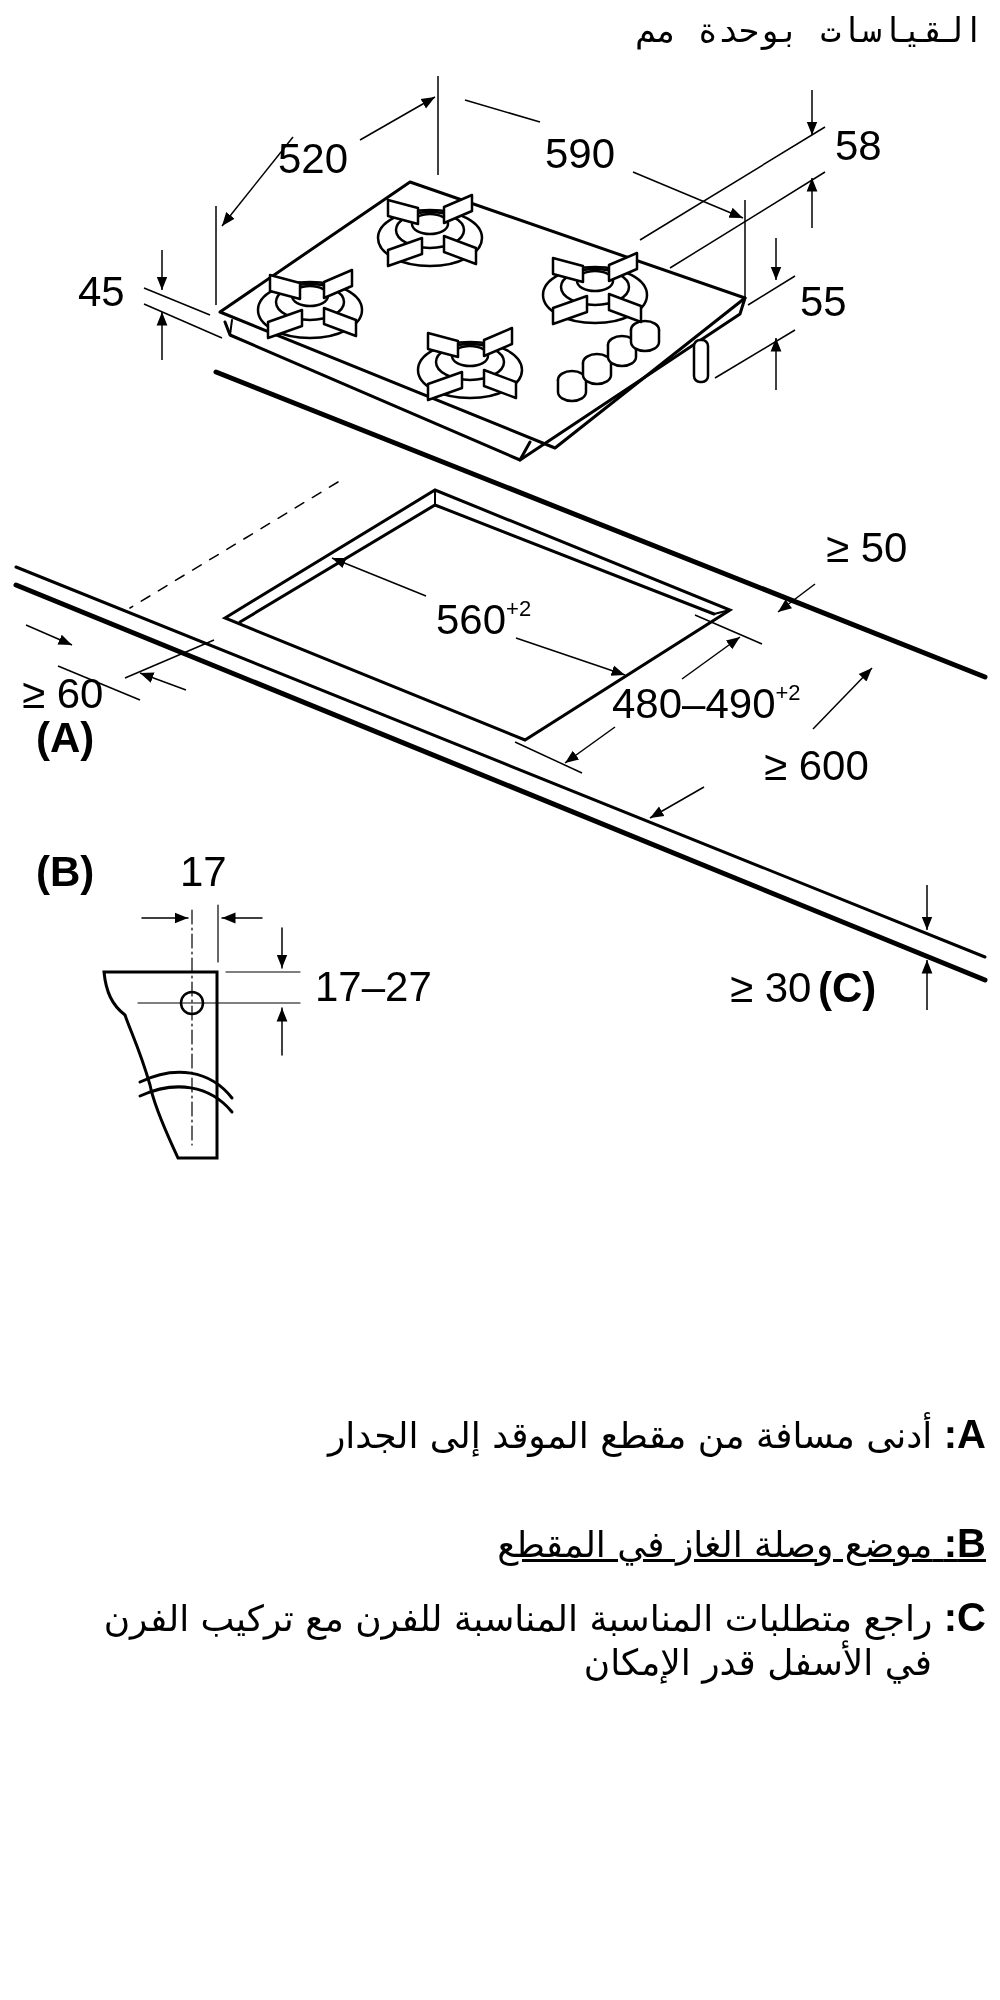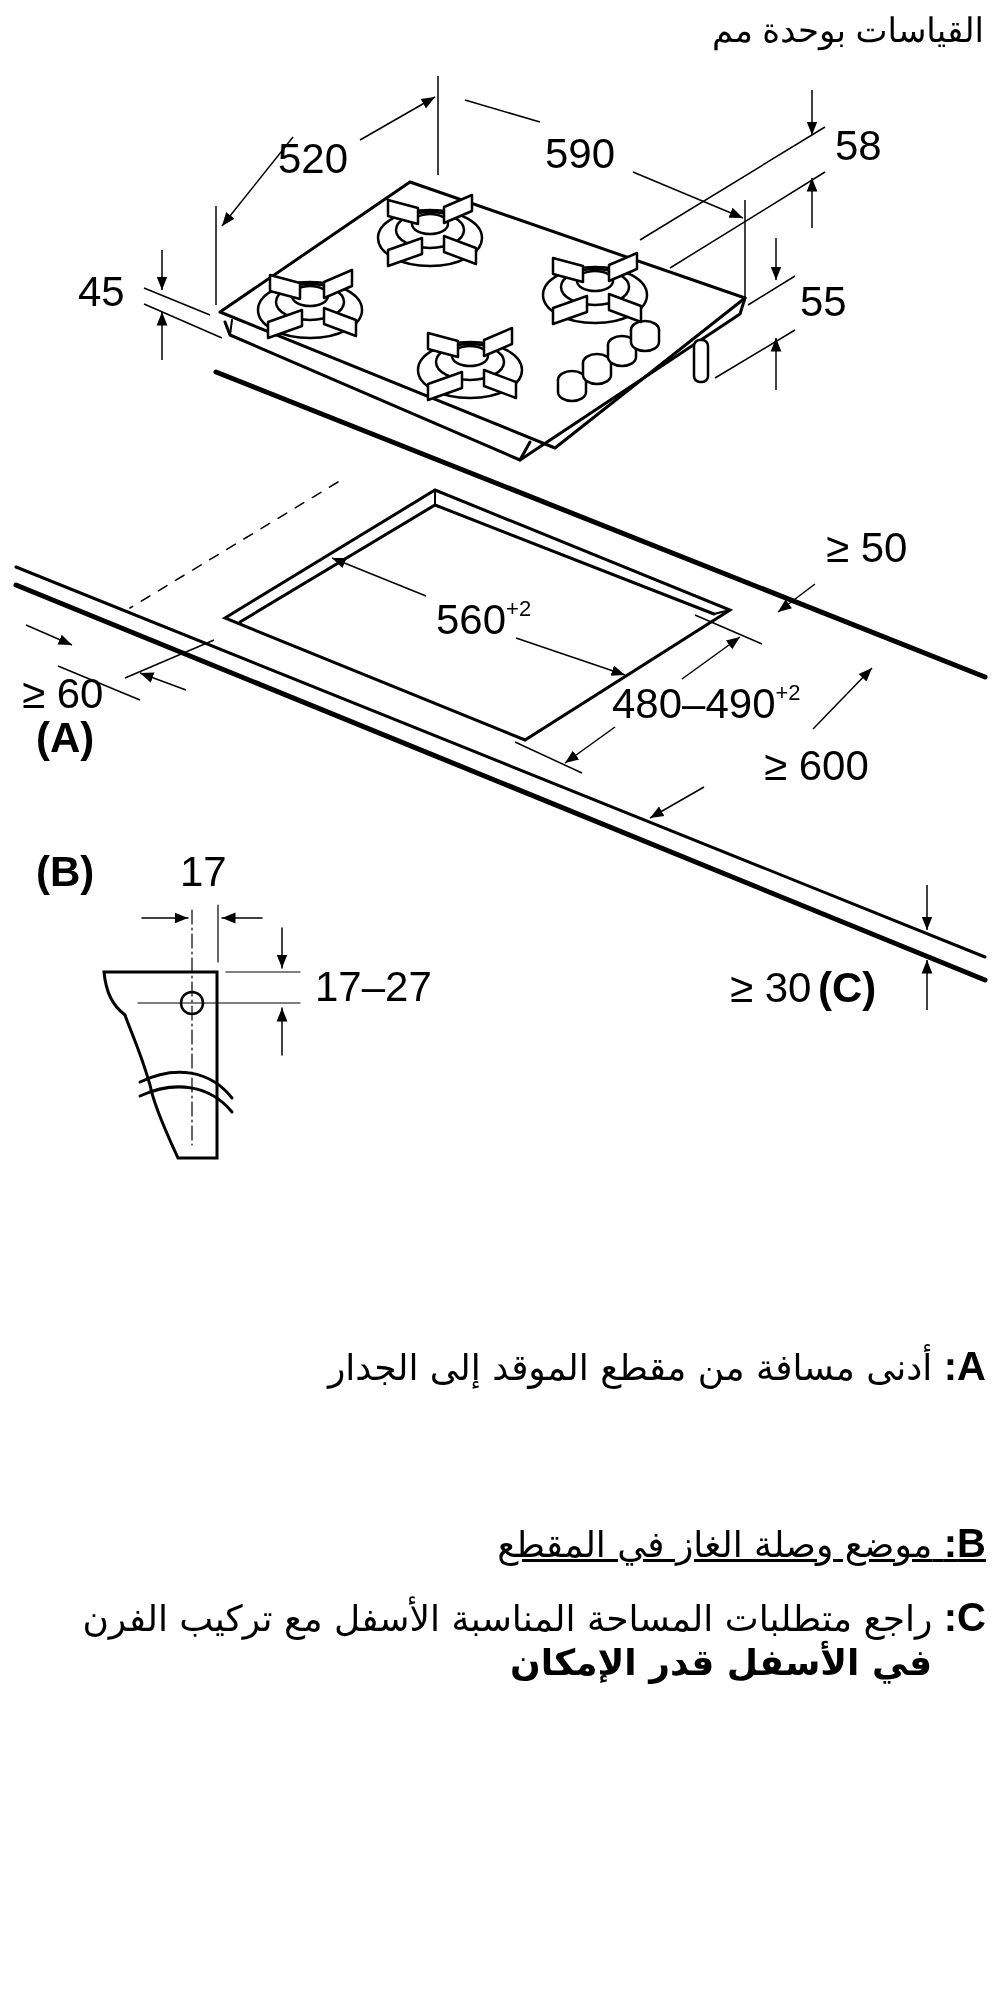--- a/index.html
+++ b/index.html
@@ -3,25 +3,25 @@
   <meta charset="utf-8">
   <style>
     html, body { margin: 0; padding: 0; background: #ffffff; }
     body { width: 1000px; height: 2000px; position: relative; overflow: hidden;
            font-family: "Liberation Sans", "DejaVu Sans", sans-serif; color: #000; }
     #diagram { position: absolute; left: 0; top: 0; width: 1000px; height: 1200px; }
     .dim { font-family: "Liberation Sans", "DejaVu Sans", sans-serif; font-size: 42px; fill: #000; }
     .dim-bold { font-weight: bold; }
     .sup { font-size: 22px; }
     .title-ar { position: absolute; right: 16px; top: 10px; font-size: 34px; direction: rtl;
-                font-family: Liberation Sans, sans-serif; }
+                font-family: Liberation Mono, monospace; }
     .legend { position: absolute; right: 14px; direction: rtl; font-size: 36px; line-height: 44px;
               font-family: "DejaVu Sans", sans-serif; }
     .legend .key { font-family: "Liberation Sans", sans-serif; font-weight: bold; font-size: 40px; }
-    .legend .cont { display: block; padding-right: 54px; font-weight: bold; }
+    .legend .cont { display: block; padding-right: 54px; }
   </style>
 </head>
 <body>
 
 <div class="title-ar">القياسات بوحدة مم</div>
 
 <svg id="diagram" viewBox="0 0 1000 1200" xmlns="http://www.w3.org/2000/svg">
   <defs>
     <marker id="arr" viewBox="0 0 10 10" refX="10" refY="5" markerWidth="9" markerHeight="9" orient="auto-start-reverse">
       <path d="M0,1 L10,5 L0,9 z" fill="#000"></path>
@@ -173,26 +173,26 @@
     <line x1="142" y1="918" x2="188" y2="918" stroke-width="1.5" marker-end="url(#arr)"></line>
     <line x1="262" y1="918" x2="222" y2="918" stroke-width="1.5" marker-end="url(#arr)"></line>
     <line x1="282" y1="928" x2="282" y2="968" stroke-width="1.5" marker-end="url(#arr)"></line>
     <line x1="282" y1="1055" x2="282" y2="1008" stroke-width="1.5" marker-end="url(#arr)"></line>
   </g>
   <text class="dim dim-bold" x="36" y="886">(B)</text>
   <text class="dim" x="180" y="886">17</text>
   <text class="dim" x="315" y="1001">17–27</text>
 </svg>
 
-<div class="legend" style="top:1344px;margin-left:45px;">
+<div class="legend" style="top:1412px;margin-left:45px;">
   <span class="key">A:</span>
   <span>أدنى مسافة من مقطع الموقد إلى الجدار</span>
 </div>
 
 <div class="legend" style="top:1521px;text-decoration:underline;">
   <span class="key">B:</span>
   <span>موضع وصلة الغاز في المقطع</span>
 </div>
 <div class="legend" style="top:1595px;">
   <span class="key">C:</span>
-  <span>راجع متطلبات المساحة المناسبة الأسفل مع تركيب الفرن</span>
+  <span>راجع متطلبات المناسبة المناسبة للفرن مع تركيب الفرن</span>
   <span class="cont">في الأسفل قدر الإمكان</span>
 </div>
 
 </body></html>

